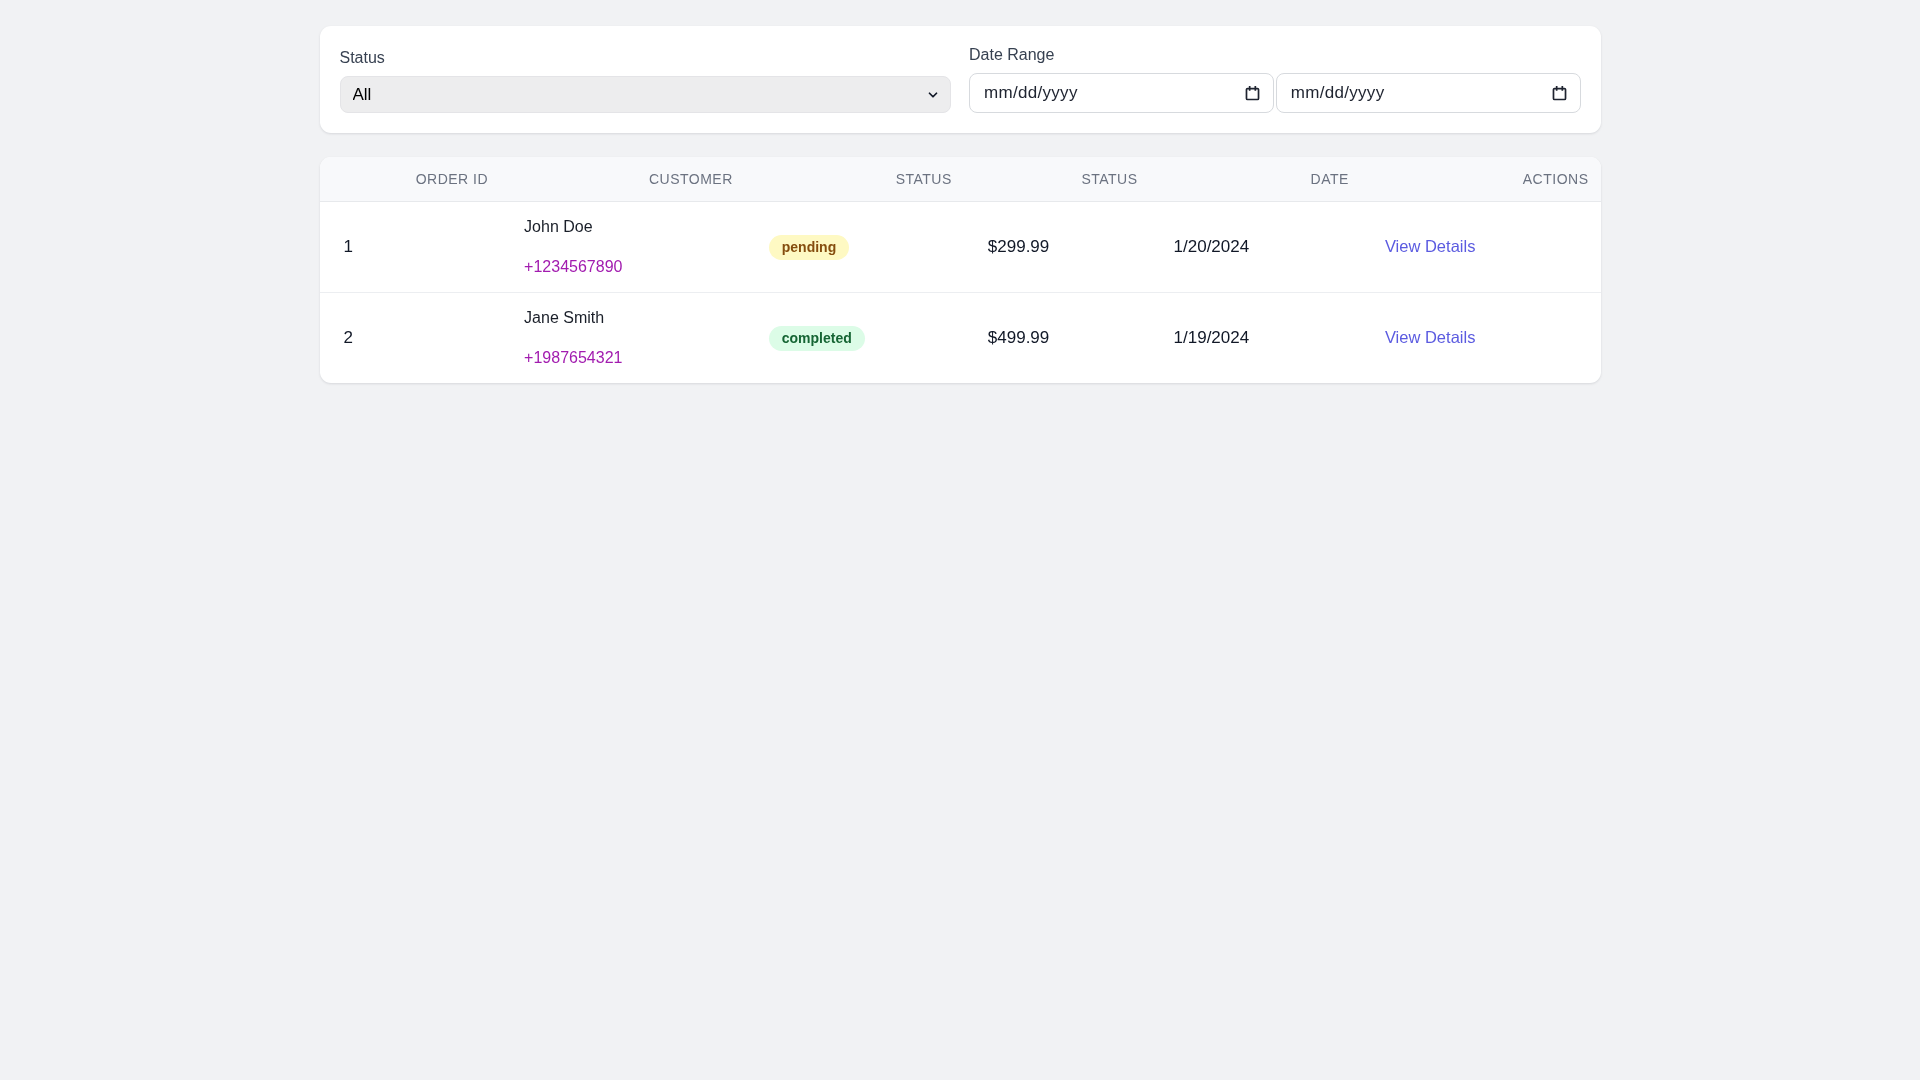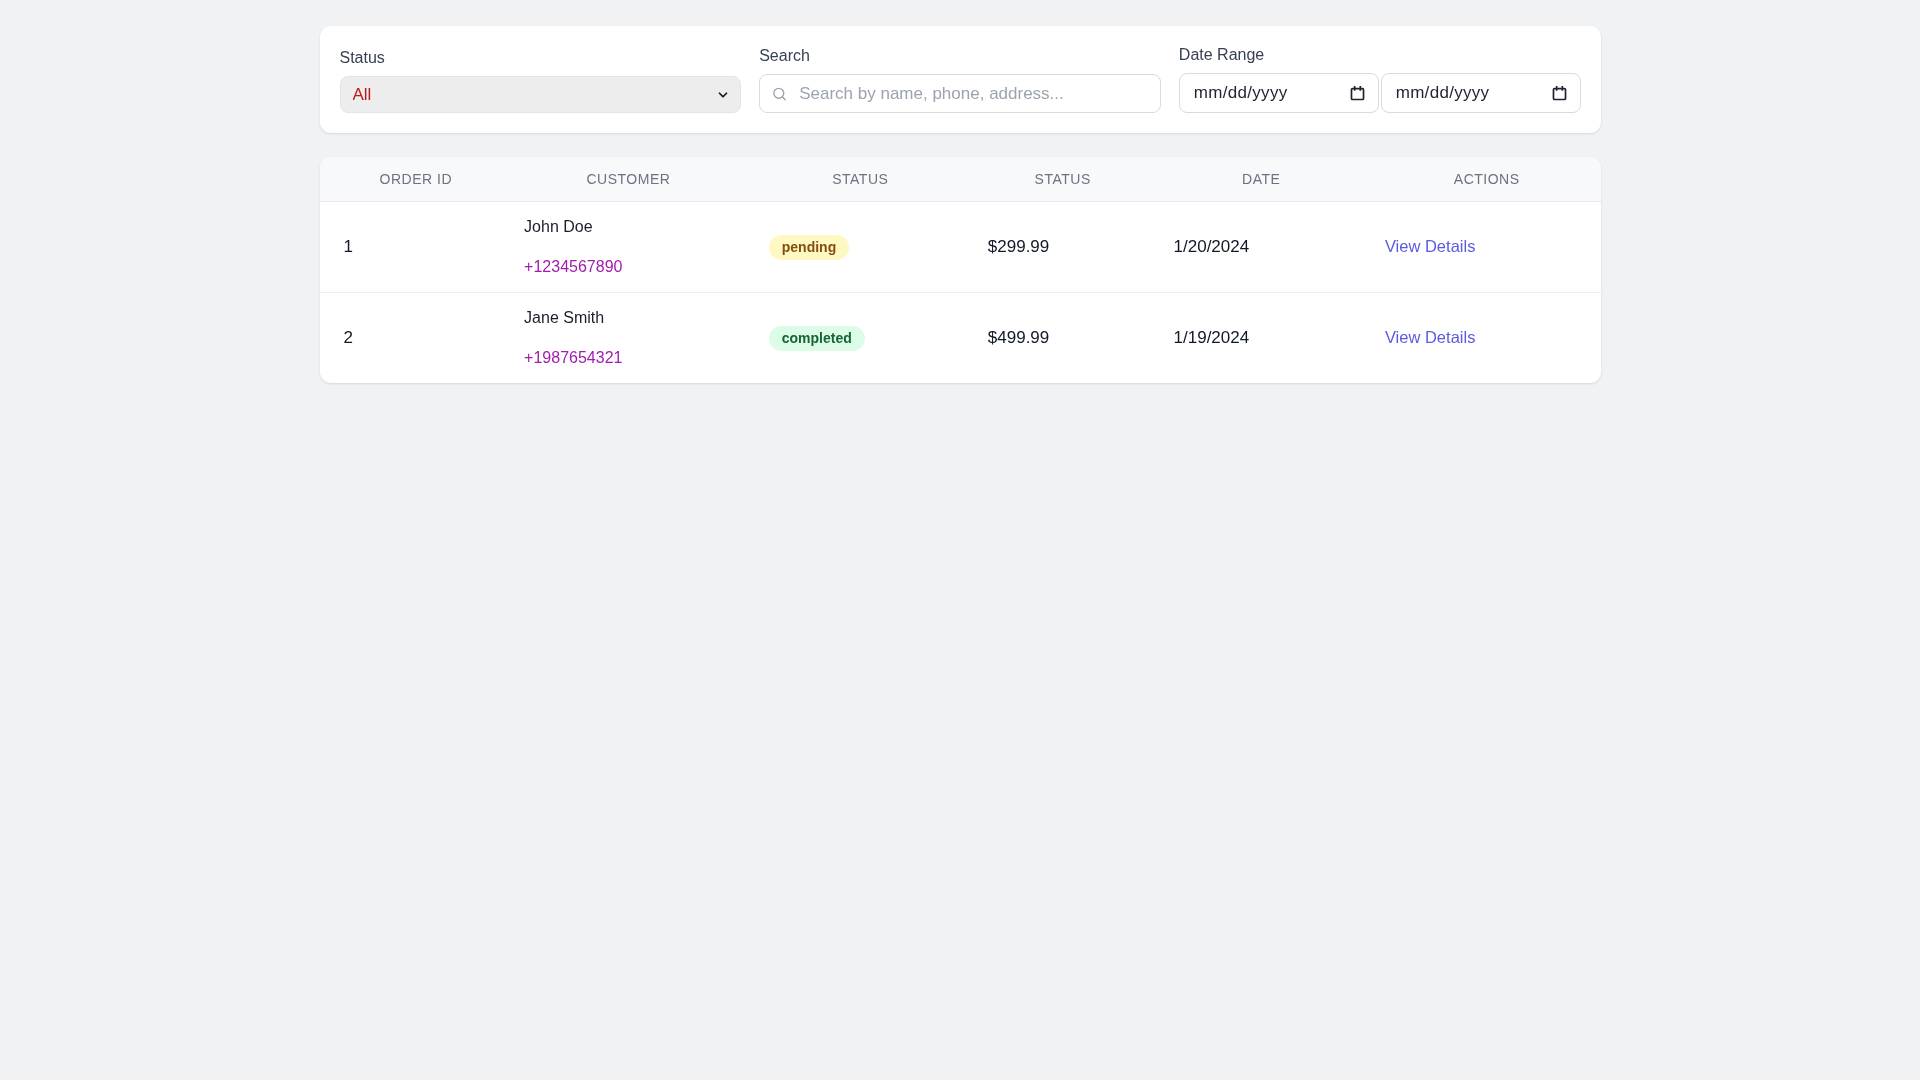--- a/index.html
+++ b/index.html
@@ -49,21 +49,21 @@
     width: 100%;
     height: 37px;
     appearance: none;
     -webkit-appearance: none;
     background: #ededee;
     border: 1px solid #e4e4e7;
     border-radius: 8px;
     padding: 0 34px 0 12px;
     font-family: "Liberation Sans", sans-serif;
     font-size: 17px;
-    color: #b91c1c;
+    color: #000000;
     cursor: pointer;
   }
   .select-chevron {
     position: absolute;
     right: 11px;
     top: 50%;
     transform: translateY(-50%);
     pointer-events: none;
     display: flex;
   }
@@ -109,21 +109,21 @@
   .calendar-icon { display: flex; }
   
   .table-card { overflow: hidden; }
   table.orders-table {
     width: 100%;
     border-collapse: collapse;
     table-layout: fixed;
   }
   .orders-table thead th {
     background: #f8f9fb;
-    text-align: center;
+    text-align: right;
     font-size: 14px;
     font-weight: 500;
     color: #6b7280;
     letter-spacing: 0.5px;
     padding: 14px 12px 14px 24px;
     border-bottom: 1px solid #e7e9ec;
     white-space: nowrap;
   }
   .orders-table tbody td {
     padding: 15px 12px 15px 24px;
@@ -175,32 +175,20 @@
           <option>All</option>
         </select>
         <span class="select-chevron">
           <svg width="14" height="14" viewBox="0 0 24 24" fill="none" stroke="#111827" stroke-width="3" stroke-linecap="round" stroke-linejoin="round">
               <path d="M6 9l6 6 6-6"></path>
             </svg>
         </span>
       </div>
     </div>
 
-    <div class="filter-group">
-      <label class="filter-label">Search</label>
-      <div class="input-wrap">
-        <span class="search-icon">
-          <svg width="17" height="17" viewBox="0 0 24 24" fill="none" stroke="#9ca3af" stroke-width="2" stroke-linecap="round">
-              <circle cx="11" cy="11" r="7"></circle>
-              <path d="M20 20l-3.8-3.8"></path>
-            </svg>
-        </span>
-        <input class="search-input" type="text" placeholder="Search by name, phone, address..." style="">
-      </div>
-    </div>
 
     <div class="filter-group">
       <label class="filter-label">Date Range</label>
       <div class="dates">
         <div class="date-input">
           <span class="date-text">mm/dd/yyyy</span>
           <span class="calendar-icon">
             <svg width="17" height="17" viewBox="0 0 24 24" fill="none" stroke="#1f2430" stroke-width="2.4" stroke-linecap="square">
                 <rect x="3.5" y="5" width="17" height="15.5" rx="1.5"></rect>
                 <path d="M8 2.5V7M16 2.5V7"></path>

